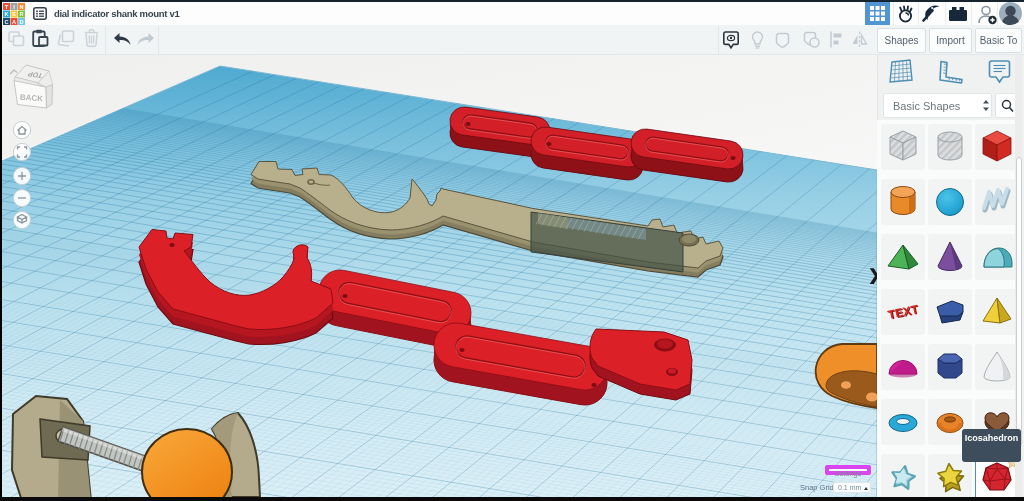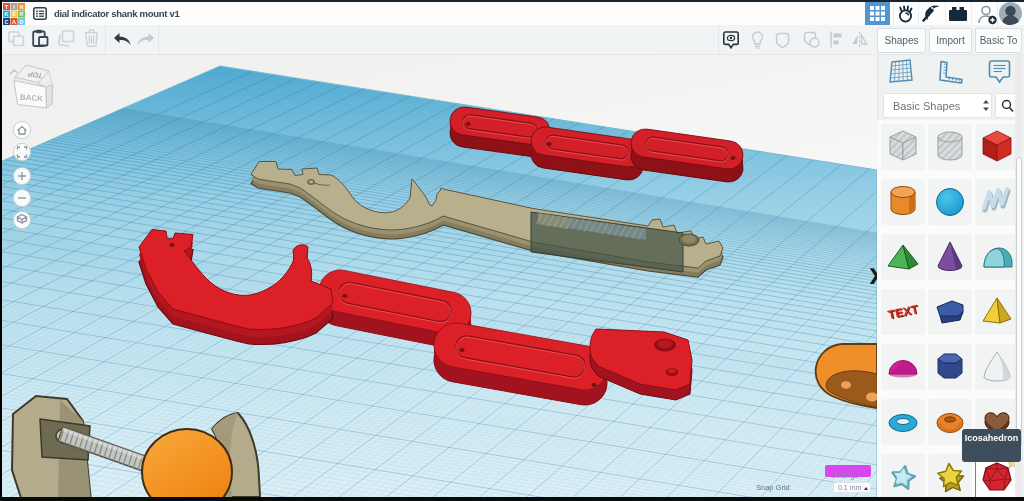--- a/index.html
+++ b/index.html
@@ -727,22 +727,22 @@
       <g stroke="#8a959d" fill="none" stroke-width="1.3">
         <path d="M5.5 9.5 L10 5.5 L14.5 9.5 M7 8.8 V13 H13 V8.8"></path>
         <path d="M5.5 28.5 v-2.5 h2.5 M14.5 28.5 v-2.5 h-2.5 M5.5 33.5 v2.5 h2.5 M14.5 33.5 v2.5 h-2.5"></path>
         <path d="M10 51 v8 M6 55 h8"></path>
         <path d="M6 77 h8"></path>
         <path d="M10 93.5 l4.5 2.5 -4.5 2.5 -4.5 -2.5 Z M5.5 96 v3.5 l4.5 2.5 4.5 -2.5 V96 M10 98.5 v3.2"></path>
       </g>
     </svg>
   </div>
 
-  <div class="abs" style="left:825px;top:465px;width:46px;height:10px;background:rgba(252,253,253,0.95);border:6px solid #d946ef;border-radius:2px;font-size:7.5px;color:#7c8a94;text-align:left;line-height:9px">Settings</div>
-  <div class="abs" style="left:756px;top:483px;font-size:7.5px;color:#5f7485">Snap Grid</div>
+  <div class="abs" style="left:825px;top:465px;width:46px;height:10px;background:rgba(252,253,253,0.95);border:4px solid #d946ef;border-radius:2px;font-size:7.5px;color:#7c8a94;text-align:center;line-height:9px">Settings</div>
+  <div class="abs" style="left:800px;top:483px;font-size:7.5px;color:#5f7485">Snap Grid</div>
   <div class="abs" style="left:833px;top:482px;width:38px;height:11px;background:rgba(252,253,253,0.95);border:1px solid #e2e6e8;border-radius:2px;font-size:7px;color:#7c8a94;text-align:left;padding-left:4px;line-height:10px">0.1 mm</div>
   <div class="abs" style="left:864px;top:486.5px;width:0;height:0;border-left:2.2px solid transparent;border-right:2.2px solid transparent;border-bottom:3px solid #333"></div>
 
   <div class="abs" style="left:868px;top:266px;font-size:15px;color:#1a1a1a;font-weight:bold">❯</div>
 
   <div class="abs" style="left:877px;top:55px;width:147px;height:442px;background:#f0f1f1;border-left:1px solid #e3e6e8"></div>
 
   <div class="abs" style="left:889px;top:59px;line-height:0">
     <svg width="24" height="26" viewBox="0 0 24 26">
       <polygon points="3,3 21,1 23,21 1,23" fill="none" stroke="#4c8fb4" stroke-width="1.4"></polygon>

